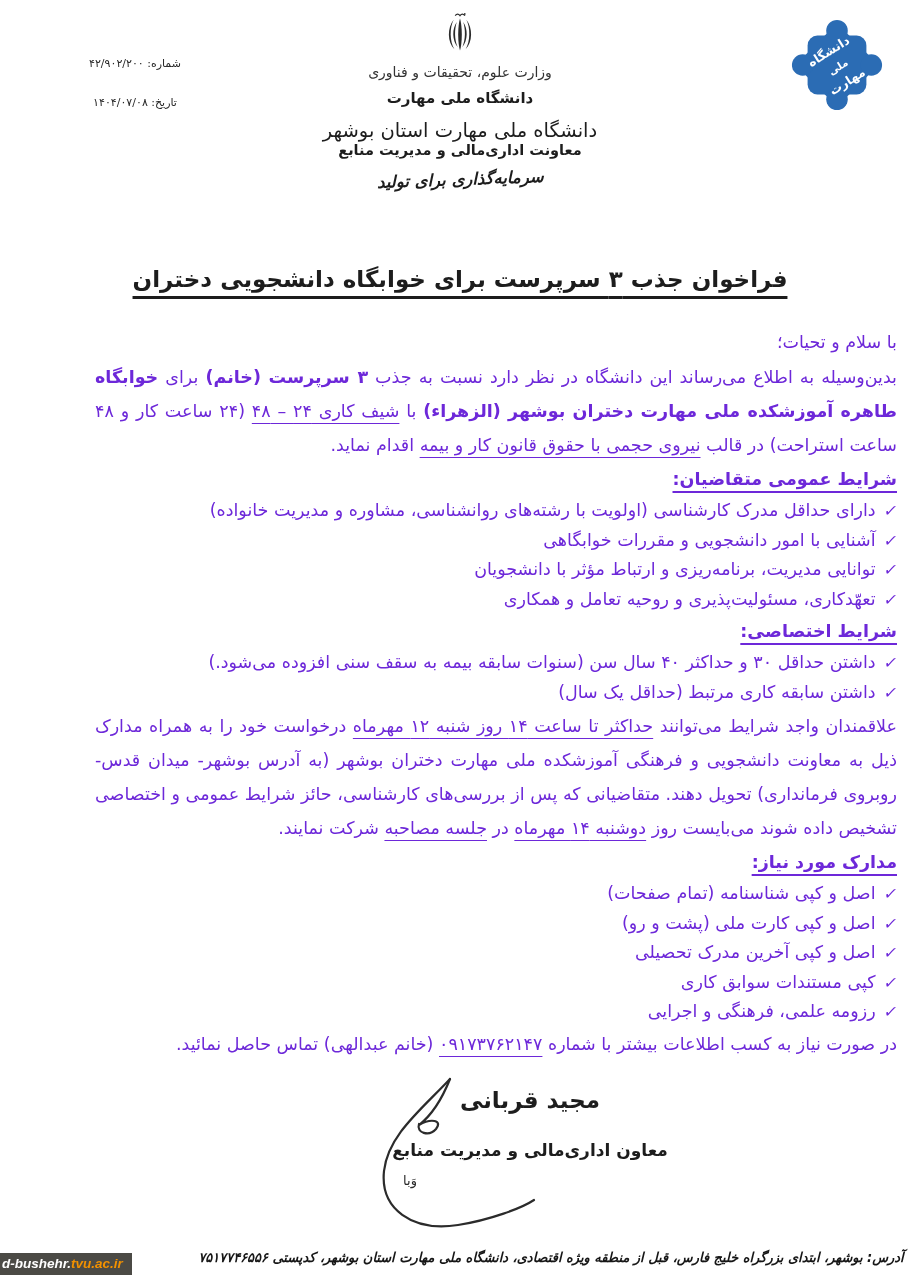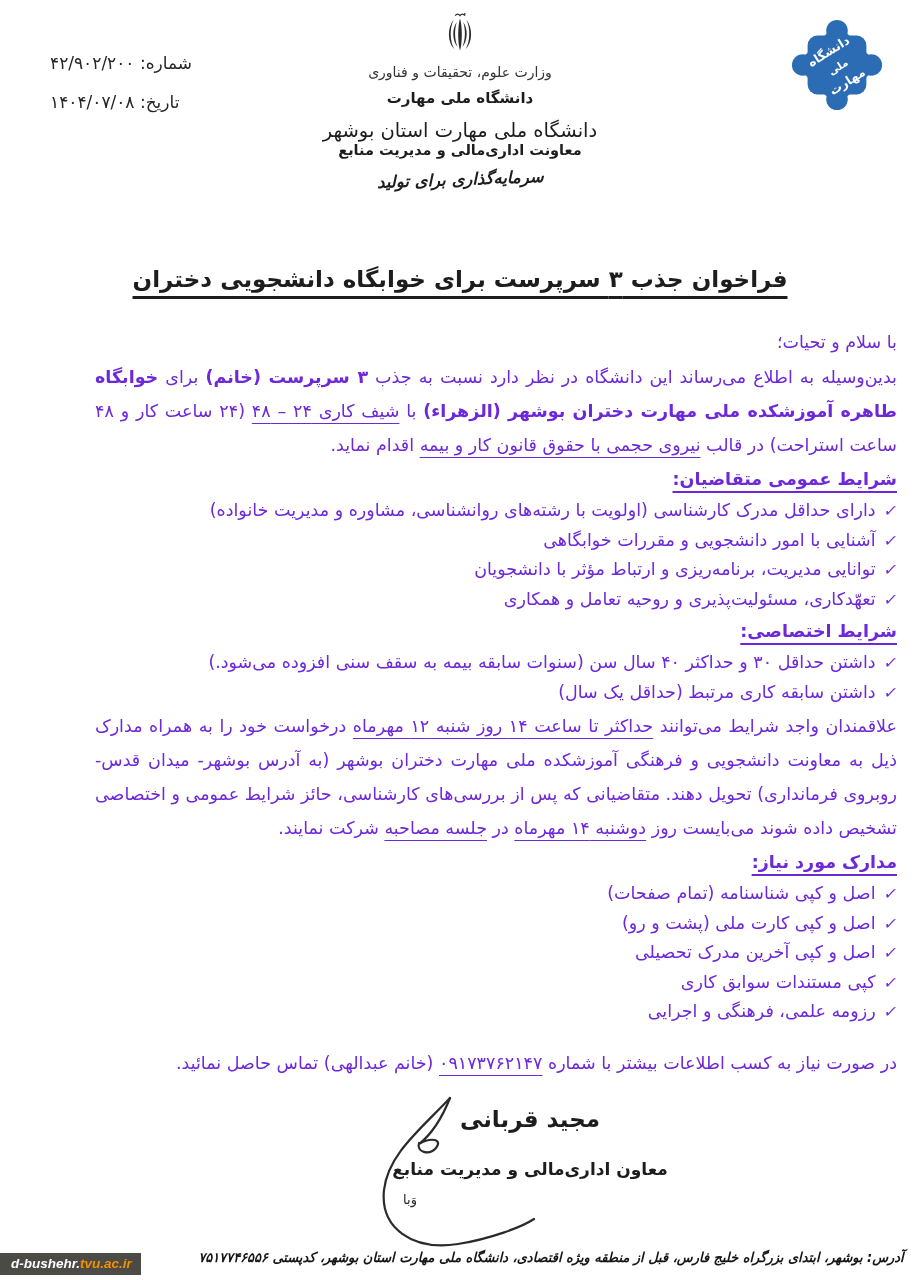--- a/index.html
+++ b/index.html
@@ -4,21 +4,21 @@
 <style>
   * { margin:0; padding:0; box-sizing:border-box; }
   html,body { background:#e8e8e8; }
   .page {
     position:relative; width:920px; height:1280px; margin:0 auto;
     background:#ffffff; color:#1d1d1d; direction:rtl; overflow:hidden;
     font-family:"DejaVu Sans", sans-serif;
   }
   
   .header { position:relative; height:252px; }
-  .meta { position:absolute; top:44px; left:50px; width:170px; font-size:17px; line-height:39px; color:#262626; text-align:left; }
+  .meta { position:absolute; top:44px; left:50px; width:170px; font-size:11px; line-height:39px; color:#262626; text-align:center; }
   .center-block { position:absolute; top:12px; left:50%; transform:translateX(-50%); width:460px; text-align:center; }
   .emblem { width:40px; height:45px; display:inline-block; }
   .ministry { font-size:14px; color:#333; margin-top:3px; }
   .univ    { font-size:15px; font-weight:bold; margin-top:9px; }
   .branch  { font-size:19.5px; font-weight:normal; margin-top:12px; }
   .deputy  { font-size:14.5px; font-weight:bold; }
   .slogan  { display:inline-block; font-size:16.5px; font-weight:bold; font-style:italic; margin-top:12px; transform:rotate(-2deg); letter-spacing:-.3px; }
   .logo { position:absolute; top:14px; right:34px; width:98px; height:102px; }
   
   .title {
@@ -31,34 +31,34 @@
   .para { text-align:justify; line-height:34px; margin-top:2px; }
   .b { font-weight:bold; }
   .u { text-decoration:underline; text-underline-offset:6px; text-decoration-thickness:1.4px; }
   .sec-h {
     display:inline-block; font-weight:bold; line-height:29px; margin-top:3px;
     text-decoration:underline; text-underline-offset:6px; text-decoration-thickness:1.8px;
   }
   .list { margin-top:2px; }
   .item { display:flex; align-items:baseline; gap:8px; line-height:28.5px; }
   .check { font-size:16px; display:inline-block; transform:skewX(-12deg); font-weight:bold; }
-  .contact { line-height:33px; margin-top:20px; }
+  .contact { line-height:33px; margin-top:1px; }
   
   .signature { position:relative; width:400px; margin:26px 190px 0 auto; text-align:center; }
   .signer-name  { font-weight:bold; font-size:23px; }
   .signer-title { font-weight:bold; font-size:17px; margin-top:27px; }
   .scribble { position:absolute; top:-14px; left:-48px; width:255px; height:168px; pointer-events:none; }
   
   .footer { position:absolute; left:0; right:0; bottom:0; height:50px; }
   .address {
     position:absolute; right:16px; bottom:15px; font-size:13.5px; font-weight:bold; font-style:italic;
     letter-spacing:-.2px; color:#161616; white-space:nowrap; transform:scaleX(.96); transform-origin:right;
   }
   .watermark {
-    position:absolute; left:0; bottom:5px; padding:3px 9px 4px 11px; direction:ltr;
+    position:absolute; left:0; bottom:5px; padding:3px 9px 4px 2px; direction:ltr;
     font-family:"Liberation Sans", sans-serif; font-style:italic; font-weight:bold; font-size:13.5px;
     color:#ffffff;
   }
 </style>
 </head>
 <body>
 
 <div class="page">
 
   <div class="header">

